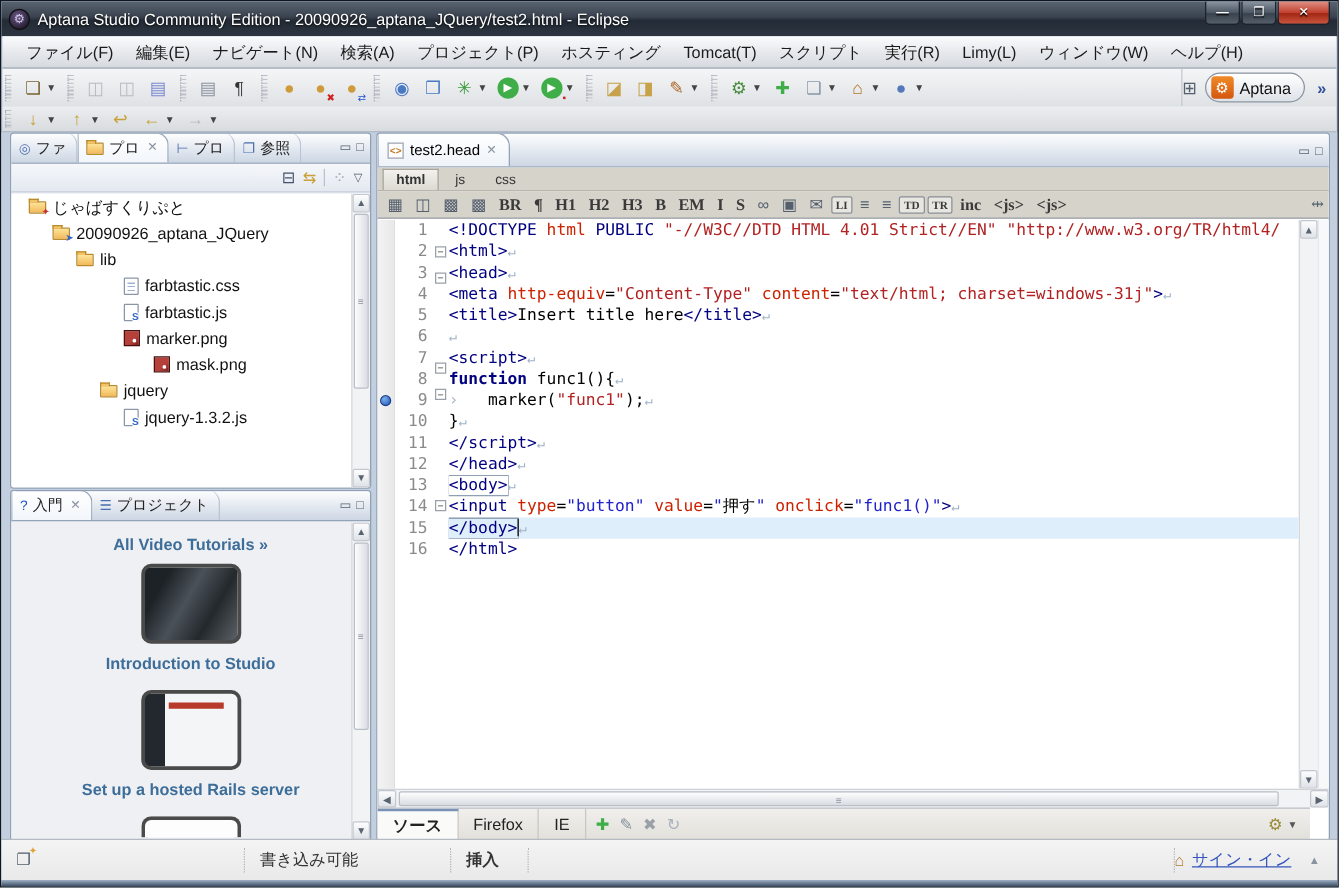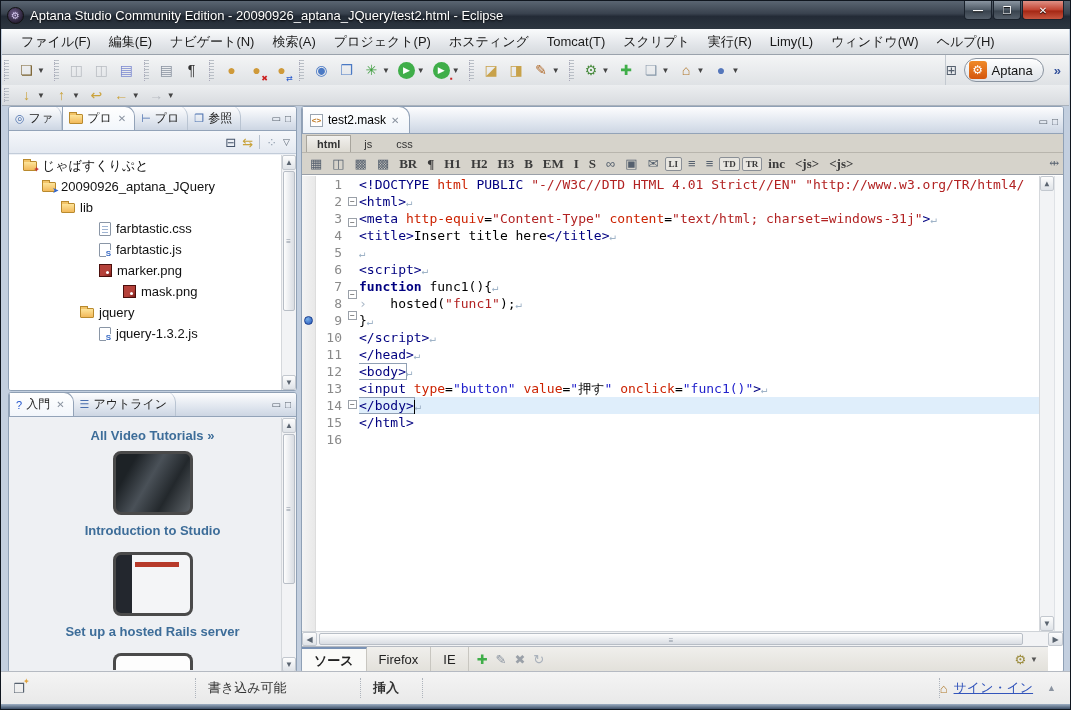--- a/index.html
+++ b/index.html
@@ -461,21 +461,21 @@
 
     <div class="panel" style="left:7px; top:286px; width:289px; height:281px;">
       <div class="view-tabs" id="gs-tabs">
           <div class="vtab active">
             <span class="ticon" style="color: rgb(34, 85, 204);">?</span>
             <span>入門</span>
             <span class="x">✕</span>
           </div>
           <div class="vtab">
             <span class="ticon" style="color: rgb(74, 111, 174);">☰</span>
-            <span>アウトライン</span>
+            <span>プロジェクト</span>
           </div>
           <div class="panel-minmax">
             <span>▭</span>
             <span>□</span>
           </div>
         </div>
       <div class="gs-body">
         <a class="gs-link" href="#">All Video Tutorials »</a>
         <div id="videos">
             <div class="video">
@@ -495,21 +495,21 @@
           <div class="sthumb" style="top:16px; height:150px;">≡</div>
           <div class="sbtn down">▼</div>
         </div>
       </div>
     </div>
 
     <div class="panel" style="left:300px; top:0; width:763px; height:567px; background:#fff;">
       <div class="ed-tabbar">
         <div class="ed-tab">
           <span class="htmlico">&lt;&gt;</span>
-          <span>test2.mask</span>
+          <span>test2.head</span>
           <span class="x" style="color:#8a93a0; font-size:10px;">✕</span>
         </div>
         <div class="panel-minmax">
           <span>▭</span>
           <span>□</span>
         </div>
       </div>
       <div class="subtabs" id="subtabs">
           <div class="stab active">html</div>
           <div class="stab flat">js</div>
@@ -594,26 +594,27 @@
             <div class="cl"></div>
             <div class="cl"></div>
             <div class="cl"><div class="foldbox">−</div></div>
             <div class="cl"></div>
             <div class="cl"></div>
             <div class="cl"></div>
           </div>
         <div class="code-col" id="code">
             <div class="cl"><span class="s-tag">&lt;!DOCTYPE </span><span class="s-attr">html</span><span class="s-tag"> PUBLIC </span><span class="s-rstr">"-//W3C//DTD HTML 4.01 Strict//EN"</span><span class="s-plain"> </span><span class="s-rstr">"http://www.w3.org/TR/html4/</span></div>
             <div class="cl"><span class="s-tag">&lt;html&gt;</span><span class="s-ret">↵</span></div>
+            <div class="cl"><span class="s-tag">&lt;head&gt;</span><span class="s-ret">↵</span></div>
             <div class="cl"><span class="s-tag">&lt;meta </span><span class="s-attr">http-equiv</span><span class="s-plain">=</span><span class="s-rstr">"Content-Type"</span><span class="s-plain"> </span><span class="s-attr">content</span><span class="s-plain">=</span><span class="s-rstr">"text/html; charset=windows-31j"</span><span class="s-tag">&gt;</span><span class="s-ret">↵</span></div>
             <div class="cl"><span class="s-tag">&lt;title&gt;</span><span class="s-plain">Insert title here</span><span class="s-tag">&lt;/title&gt;</span><span class="s-ret">↵</span></div>
             <div class="cl"><span class="s-ret">↵</span></div>
             <div class="cl"><span class="s-tag">&lt;script&gt;</span><span class="s-ret">↵</span></div>
             <div class="cl"><span class="s-kw">function</span><span class="s-plain"> func1(){</span><span class="s-ret">↵</span></div>
-            <div class="cl"><span class="s-ws">›</span><span class="s-plain">   hosted(</span><span class="s-rstr">"func1"</span><span class="s-plain">);</span><span class="s-ret">↵</span></div>
+            <div class="cl"><span class="s-ws">›</span><span class="s-plain">   marker(</span><span class="s-rstr">"func1"</span><span class="s-plain">);</span><span class="s-ret">↵</span></div>
             <div class="cl"><span class="s-plain">}</span><span class="s-ret">↵</span></div>
             <div class="cl"><span class="s-tag">&lt;/script&gt;</span><span class="s-ret">↵</span></div>
             <div class="cl"><span class="s-tag">&lt;/head&gt;</span><span class="s-ret">↵</span></div>
             <div class="cl"><span class="s-tag tagbox">&lt;body&gt;</span><span class="s-ret">↵</span></div>
             <div class="cl"><span class="s-tag">&lt;input </span><span class="s-attr">type</span><span class="s-plain">=</span><span class="s-bstr">"button"</span><span class="s-plain"> </span><span class="s-attr">value</span><span class="s-plain">=</span><span class="s-bstr">"</span><span class="s-plain">押す</span><span class="s-bstr">"</span><span class="s-plain"> </span><span class="s-attr">onclick</span><span class="s-plain">=</span><span class="s-bstr">"func1()"</span><span class="s-tag">&gt;</span><span class="s-ret">↵</span></div>
             <div class="cl current"><span class="s-tag tagbox">&lt;/body&gt;</span><span class="caret"></span><span class="s-ret">↵</span></div>
             <div class="cl"><span class="s-tag">&lt;/html&gt;</span></div>
           </div>
         <div class="ed-vscroll">
           <div class="sbtn up">▲</div>

